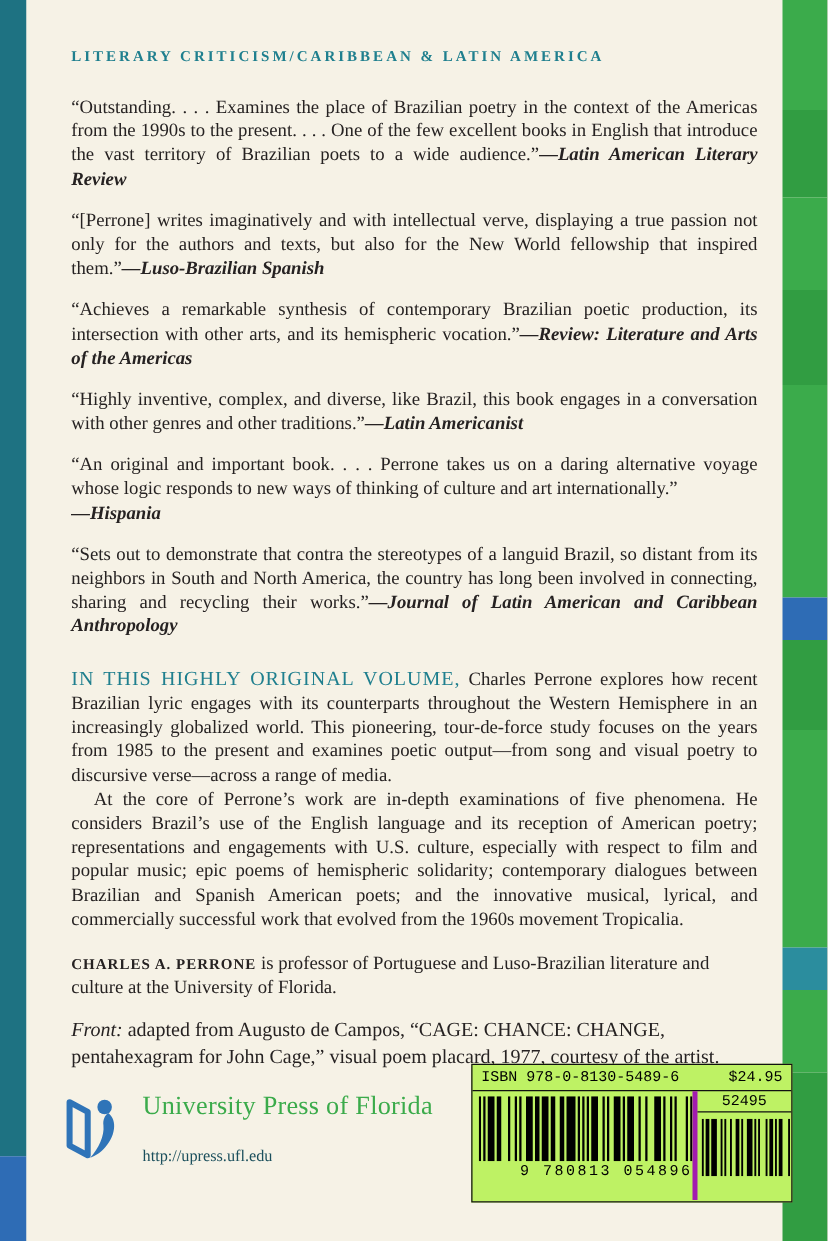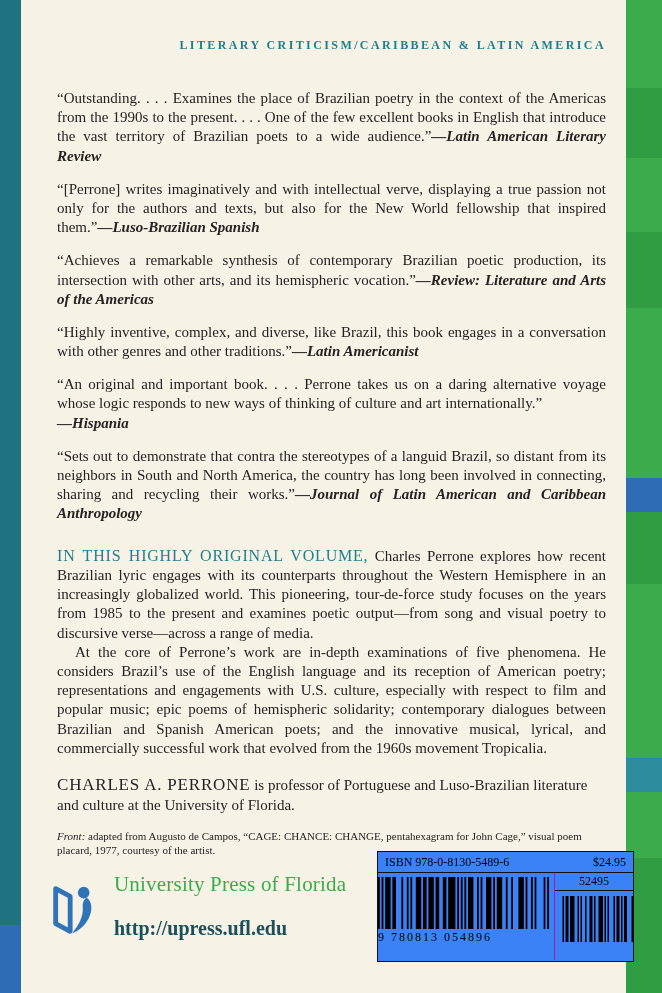--- a/index.html
+++ b/index.html
@@ -9,48 +9,48 @@
   }
   *{box-sizing:border-box}
   body{margin:0;background:#888}
   .page{position:relative;width:662px;height:993px;background:var(--cream);
         font-family:"Liberation Serif","DejaVu Serif",serif;overflow:hidden;margin:0 auto}
   .stripe-left{position:absolute;left:0;top:0;width:21px;height:100%}
   .stripe-right{position:absolute;right:0;top:0;width:36px;height:100%}
   .seg{position:absolute;left:0;width:100%}
 
   .content{position:absolute;left:57px;top:30px;width:549px;color:var(--ink)}
-  .category{text-align:right;color:var(--teal);font-size:12px;letter-spacing:2.4px;
-            font-weight:bold;margin:8px 0 36px}
+  .category{text-align:left;color:var(--teal);font-size:12px;letter-spacing:2.4px;
+            font-weight:bold;margin:8px 0 24px}
   .quote{font-size:15px;line-height:1.28;text-align:justify;margin:0 0 14px}
   .attr{font-weight:bold;font-style:italic}
   .attr.block{display:block;text-align:left}
   .desc{font-size:15px;line-height:1.28;text-align:justify;margin:0}
   .desc.first{margin-top:22px}
   .desc .lead{color:var(--teal);font-size:16px;letter-spacing:0.8px}
   .indent{text-indent:18px}
   .bio{font-size:15px;line-height:1.28;margin:16px 0 0;text-align:left}
-  .author{font-weight:normal;font-size:17px;letter-spacing:0.8px}
-  .credit{font-size:11px;line-height:1.32;margin:14px 0 0;text-align:left;max-width:540px}
+  .author{font-weight:bold;font-size:12px;letter-spacing:0.8px}
+  .credit{font-size:16px;line-height:1.32;margin:14px 0 0;text-align:left;max-width:540px}
   .credit-lead{font-style:italic}
 
-  .publisher{position:absolute;left:46px;top:872px;display:flex;align-items:flex-end;gap:10px}
+  .publisher{position:absolute;left:46px;top:872px;display:flex;align-items:center;gap:10px}
   .logo{width:58px;height:60px;flex:0 0 auto}
   .pub-name{color:var(--green);font-size:21px;letter-spacing:0.2px}
-  .pub-url{color:var(--url-ink);font-size:20px;font-weight:bold;margin-top:20px}
+  .pub-url{color:var(--url-ink);font-size:13px;font-weight:normal;margin-top:20px}
 
   .barcode-panel{position:absolute;left:377px;top:851px;width:257px;height:111px;
-                 background:#3b82f6;border:1px solid #111;z-index:3;color:#000;
-                 font-family:Liberation Serif, serif}
+                 background:#bef264;border:1px solid #111;z-index:3;color:#000;
+                 font-family:Liberation Mono, monospace}
   .bc-header{display:flex;justify-content:space-between;align-items:center;height:21px;
              padding:0 7px;border-bottom:1px solid #111;font-size:12px}
   .bc-body{display:flex;height:calc(100% - 22px)}
-  .bc-main{width:176px;display:flex;flex-direction:column;align-items:flex-start;padding-top:4px}
+  .bc-main{width:176px;display:flex;flex-direction:column;align-items:flex-end;padding-top:4px}
   .bc-digits{font-size:12px;letter-spacing:2px;margin-top:1px}
-  .bc-addon{flex:1;border-left:1px solid #a21caf;display:flex;flex-direction:column;align-items:flex-end}
+  .bc-addon{flex:1;border-left:4px solid #a21caf;display:flex;flex-direction:column;align-items:center}
   .bc-addon-label{font-size:12px;width:100%;text-align:center;border-bottom:1px solid #111;padding:1px 0}
   .bc-addon svg{margin-top:5px}
 </style>
 </head>
 <body>
 
 <div class="page">
 
   <div class="stripe-left">
     <div class="seg" style="top:0;height:925px;background:var(--teal-stripe)"></div>

